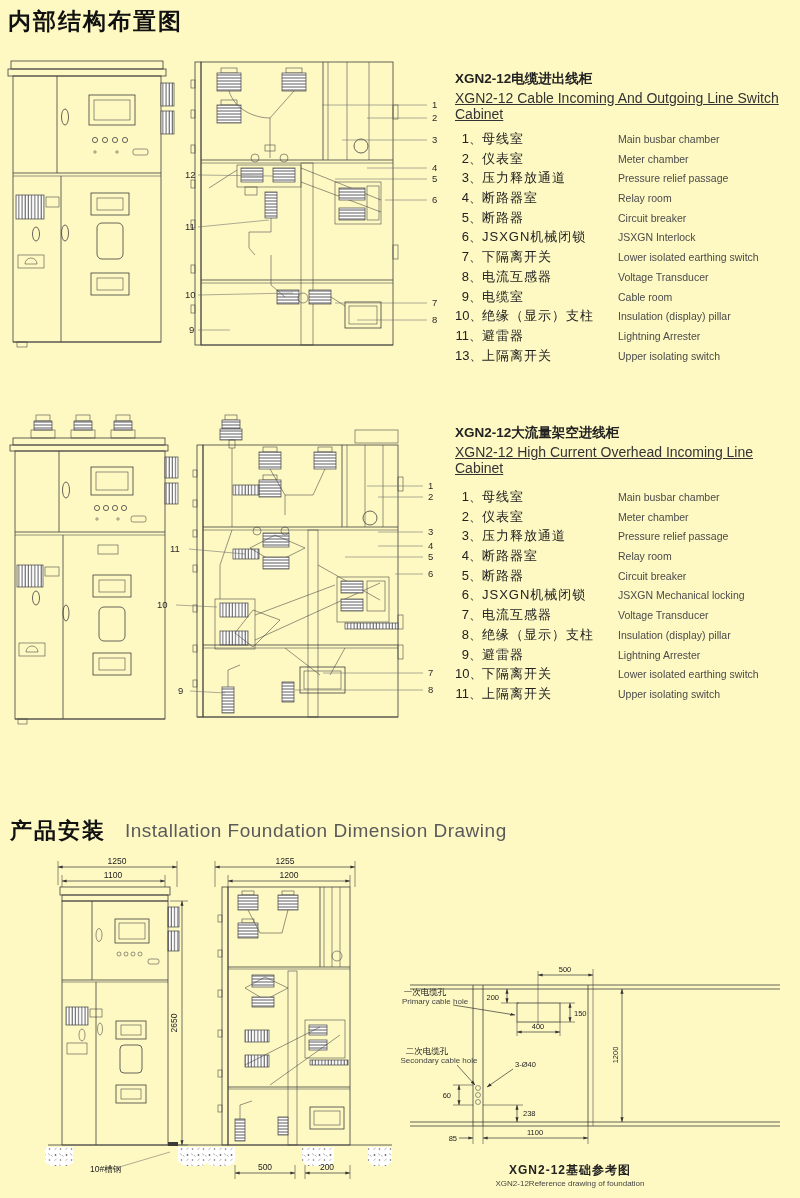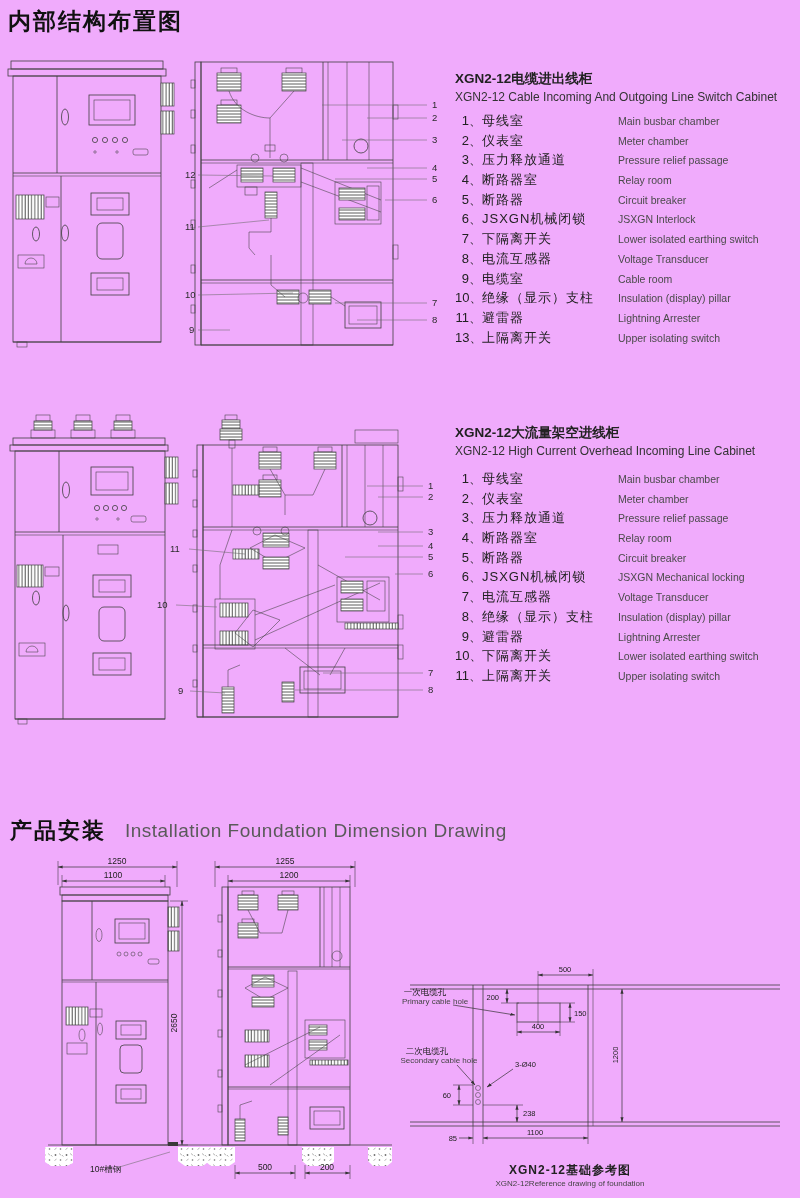--- a/index.html
+++ b/index.html
@@ -1,25 +1,25 @@
 <!DOCTYPE html>
 <html><head>
 <meta charset="utf-8">
 <style>
   html,body{margin:0;padding:0;background:#ffffff;}
-  #page{position:relative;width:800px;height:1198px;background:#f0abfc;overflow:hidden;
+  #page{position:relative;width:800px;height:1198px;background:#fef9c3;overflow:hidden;
         font-family:"Liberation Sans",sans-serif;color:#1d1d1d;}
   .abs{position:absolute;}
   
   .h-cn{font-size:23px;font-weight:bold;color:#111;letter-spacing:2px;}
   .h-en{font-size:19px;color:#5a5a5a;letter-spacing:0.5px;}
   
   .plist{position:absolute;width:345px;}
   .plist .hd-cn{font-size:13.5px;font-weight:bold;color:#222;}
-  .plist .hd-en{font-size:12px;color:#333;margin-top:2px;}
+  .plist .hd-en{font-size:14px;color:#333;margin-top:2px;text-decoration:underline;}
   .rows{margin-top:6px;}
   .row{display:flex;align-items:baseline;height:19.7px;}
   .row .no{width:27px;text-align:right;font-size:13px;color:#222;flex:none;}
   .row .cn{width:136px;font-size:13px;color:#222;flex:none;letter-spacing:1px;}
   .row .en{font-size:10.5px;color:#4a4a4a;text-align:right;}
   
   svg{overflow:visible;}
   .ln{fill:none;stroke:#3f3f3f;stroke-width:0.8;}
   .lnt{fill:none;stroke:#3f3f3f;stroke-width:0.55;}
   .cfill{fill:url(#coil);stroke:#3f3f3f;stroke-width:0.7;}

